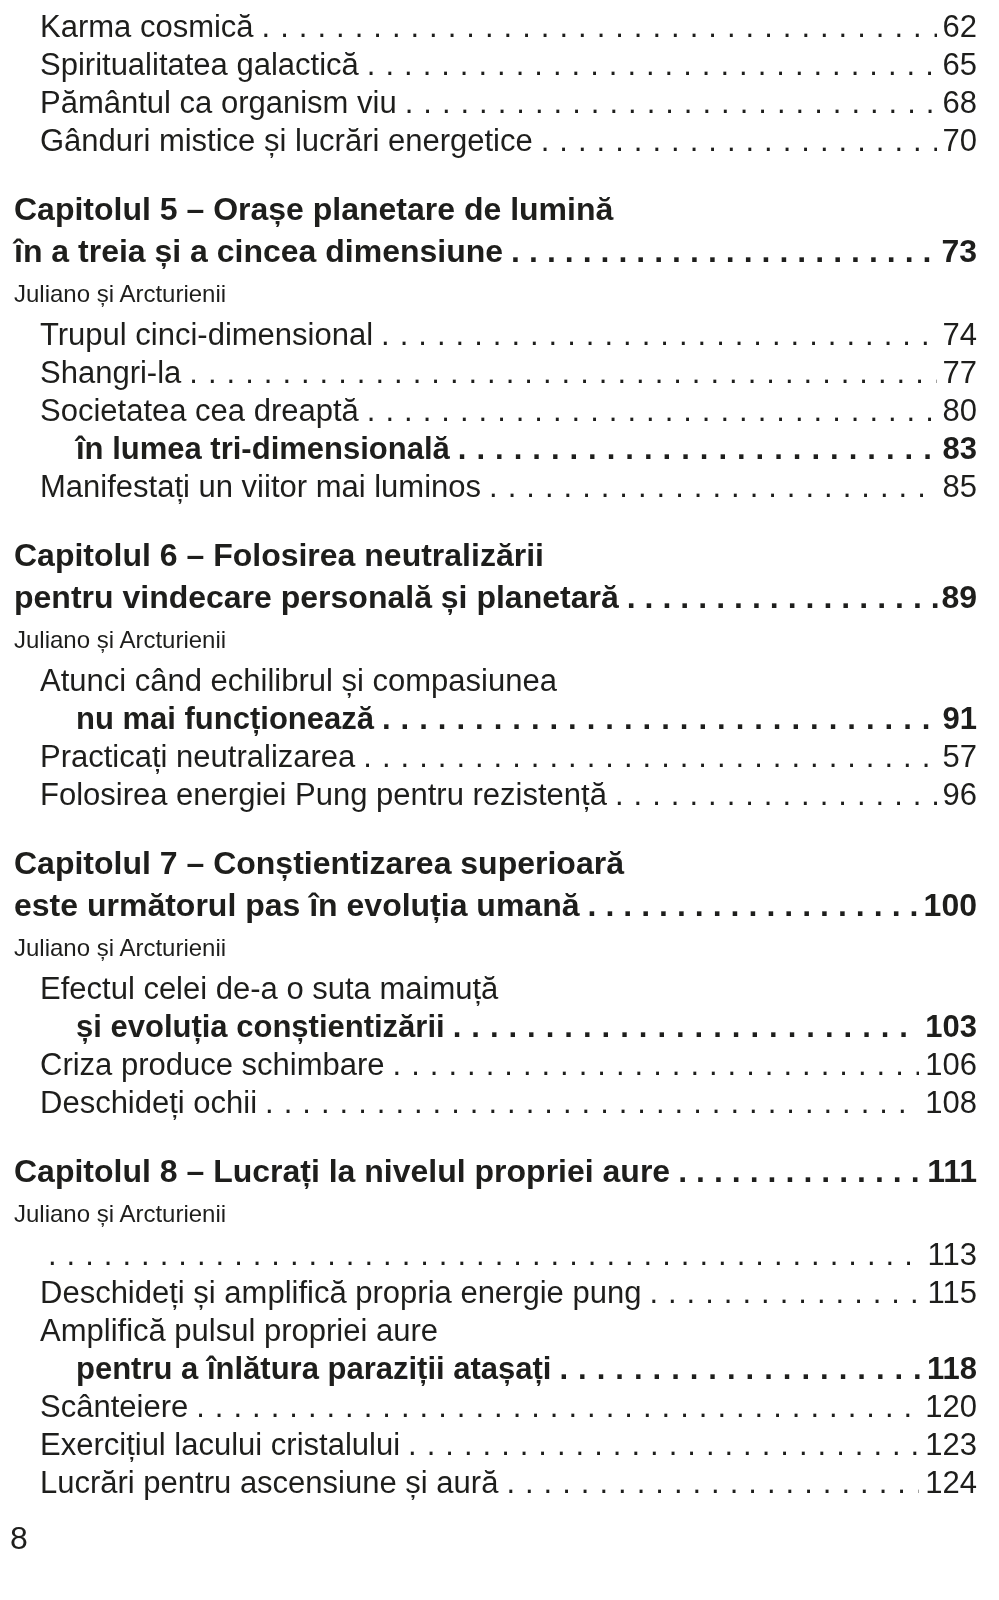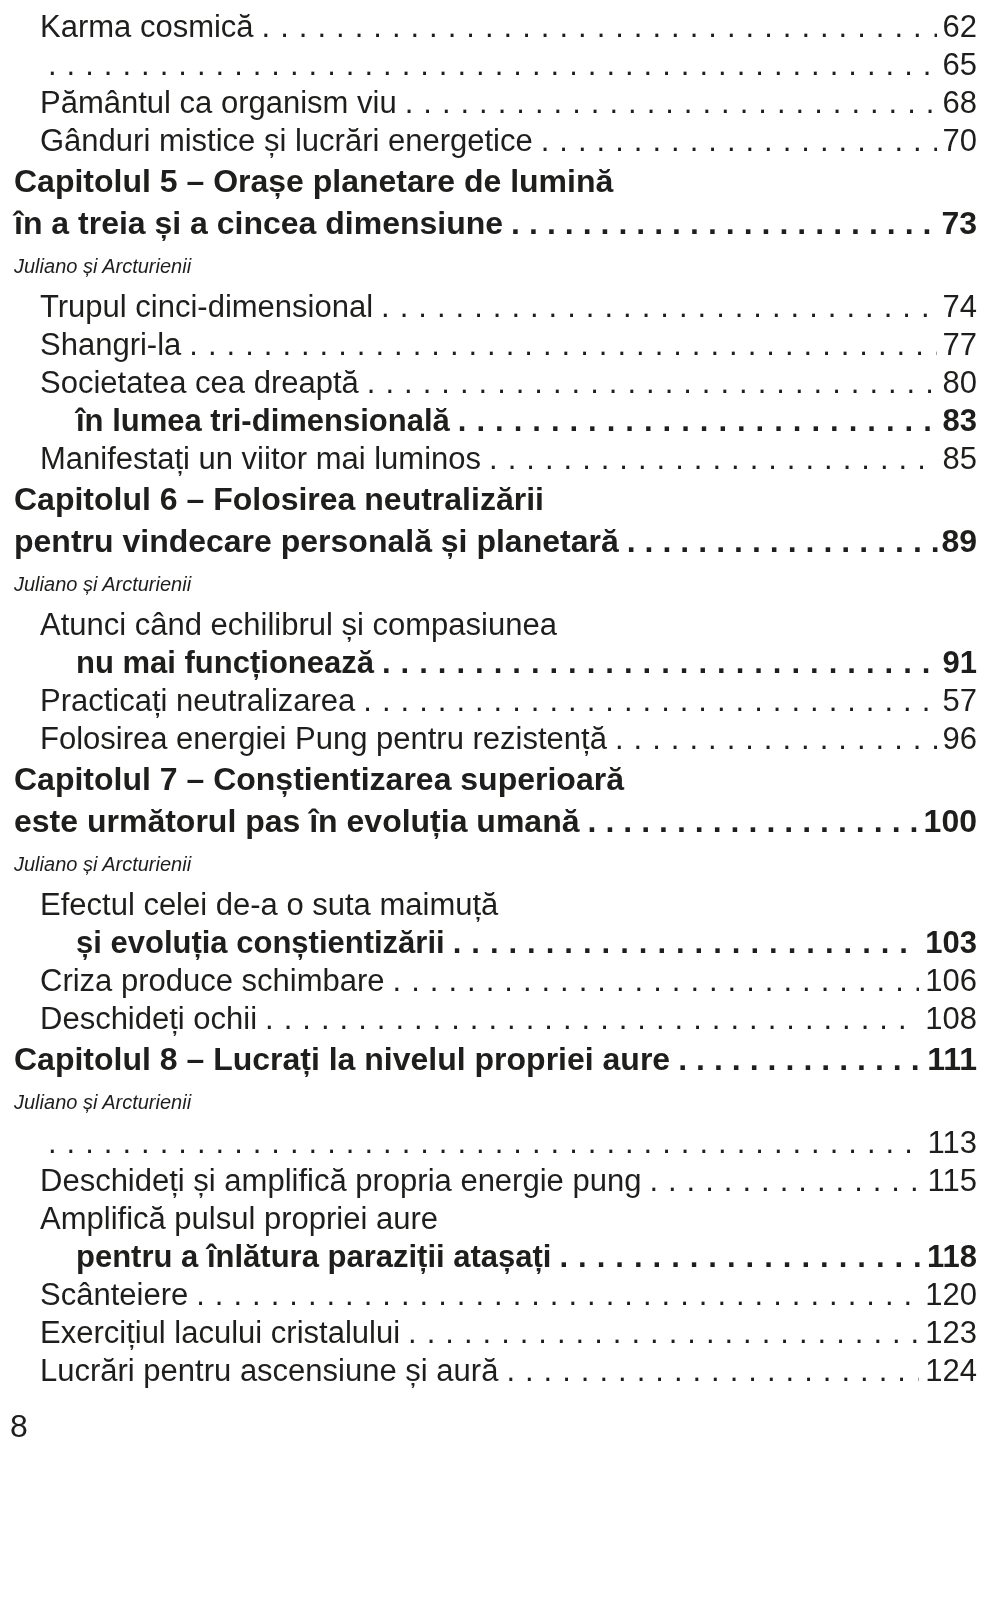--- a/index.html
+++ b/index.html
@@ -30,33 +30,32 @@
     letter-spacing: 10px;
     margin-left: 8px;
   }
   .pg { flex: 0 0 auto; margin-left: 6px; }
 
   
   .sub .line { padding-left: 26px; }        
   .sub .line.cont { padding-left: 62px; font-weight: bold; }   
 
   
-  .chapter { }
+  .chapter { margin-top: 28px; }
   .chapter .line {
     font-weight: bold;
     font-size: 32px;
     line-height: 42px;
   }
   .chapter .dots { letter-spacing: 9px; }
   .chapter .pg { margin-left: 1px; }
 
   
   .author {
-    font-style: italic;
-    font-size: 20px;
+    font-size: 24px;
     line-height: 44px;
   }
 
   .page-footer {
     margin-top: 16px;
     margin-left: -4px;   
     font-size: 32px;
     line-height: 40px;
   }
 </style>
@@ -67,20 +66,21 @@
   <div>
       <div class="sub">
         <div class="line">
           <span class="t">Karma cosmică</span>
           <span class="dots">................................................................................</span>
           <span class="pg">62</span>
         </div>
       </div>
       <div class="sub">
         <div class="line">
+          <span class="t">Spiritualitatea galactică</span>
           <span class="dots">................................................................................</span>
           <span class="pg">65</span>
         </div>
       </div>
       <div class="sub">
         <div class="line">
           <span class="t">Pământul ca organism viu</span>
           <span class="dots">................................................................................</span>
           <span class="pg">68</span>
         </div>

